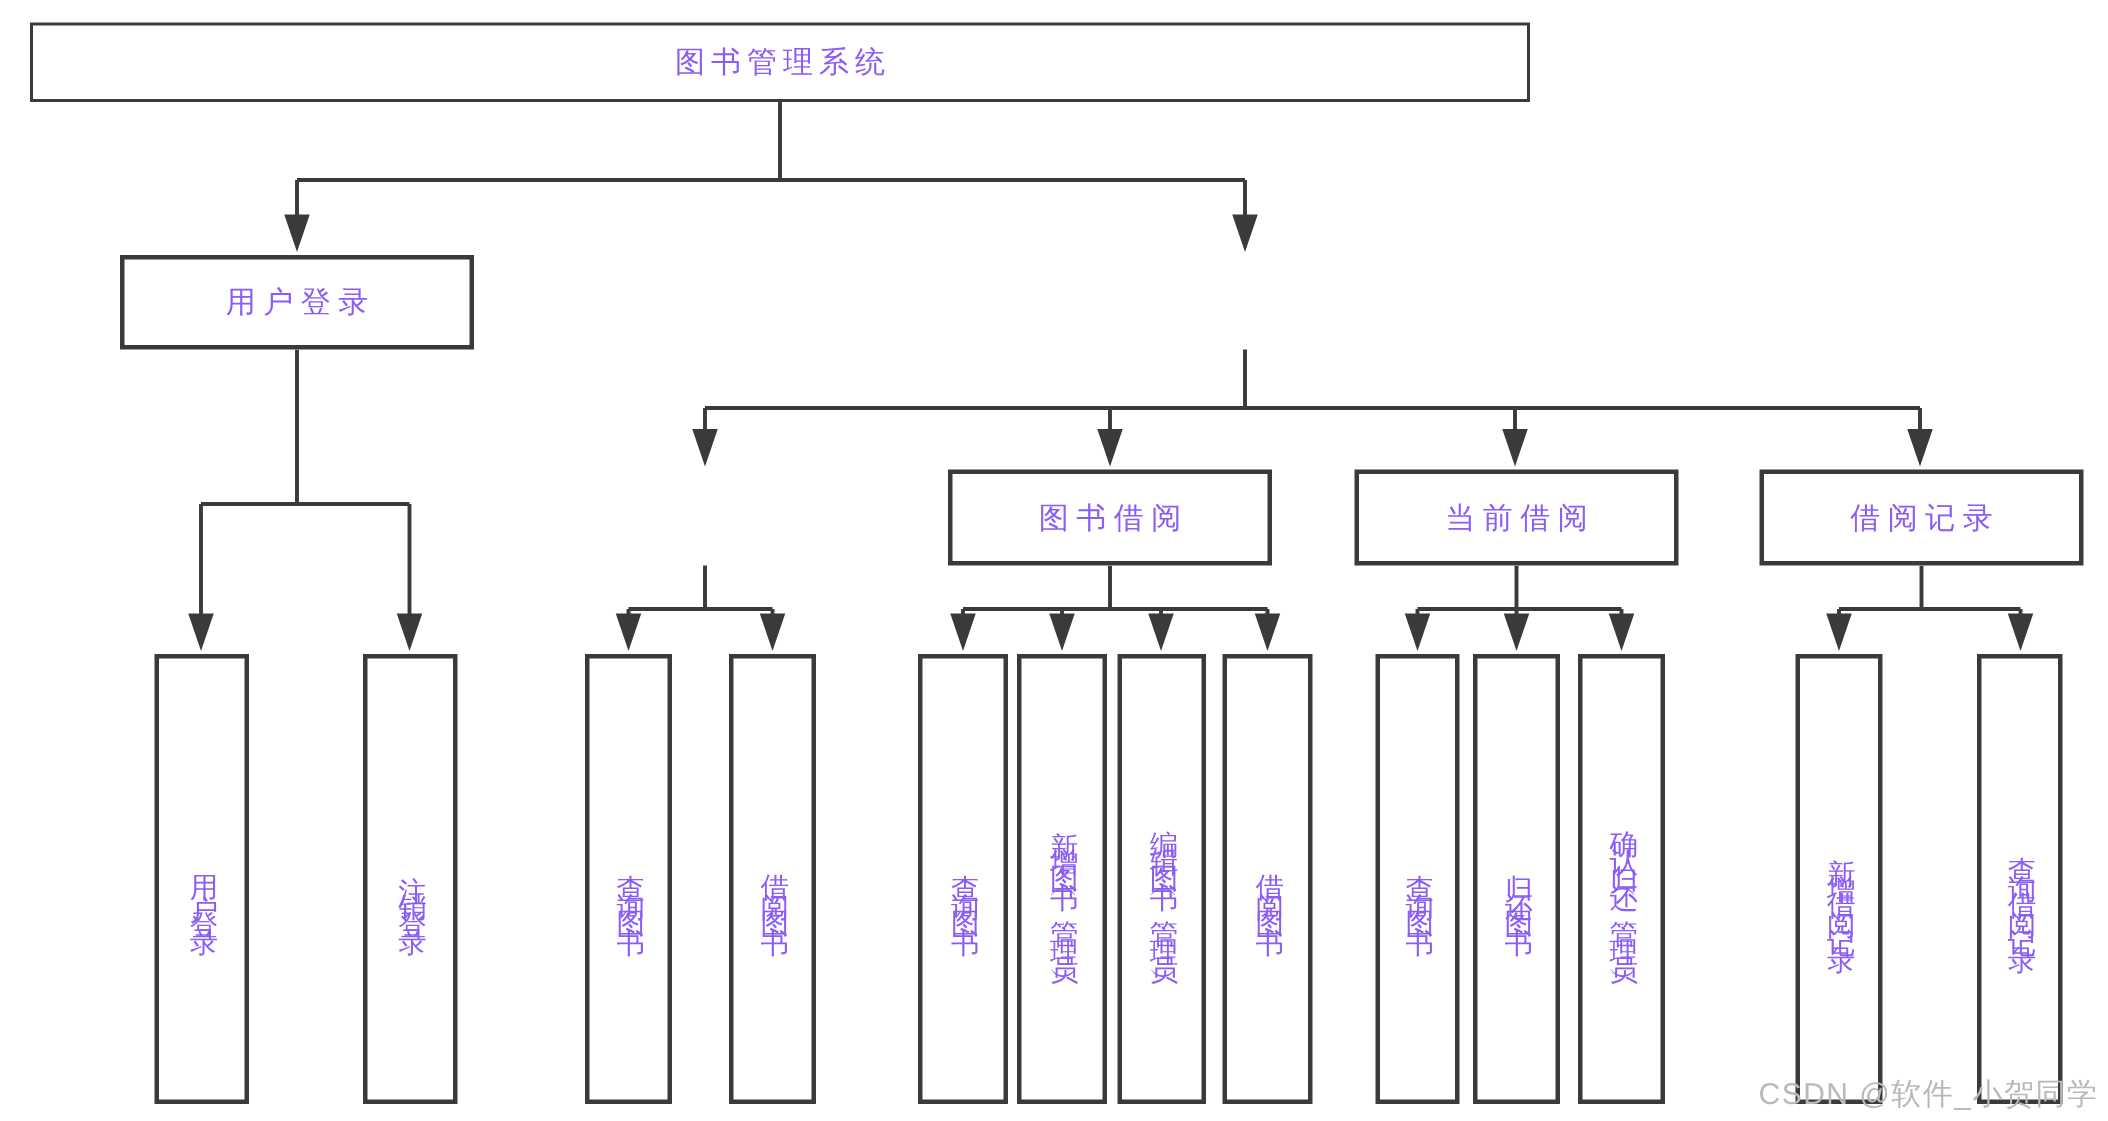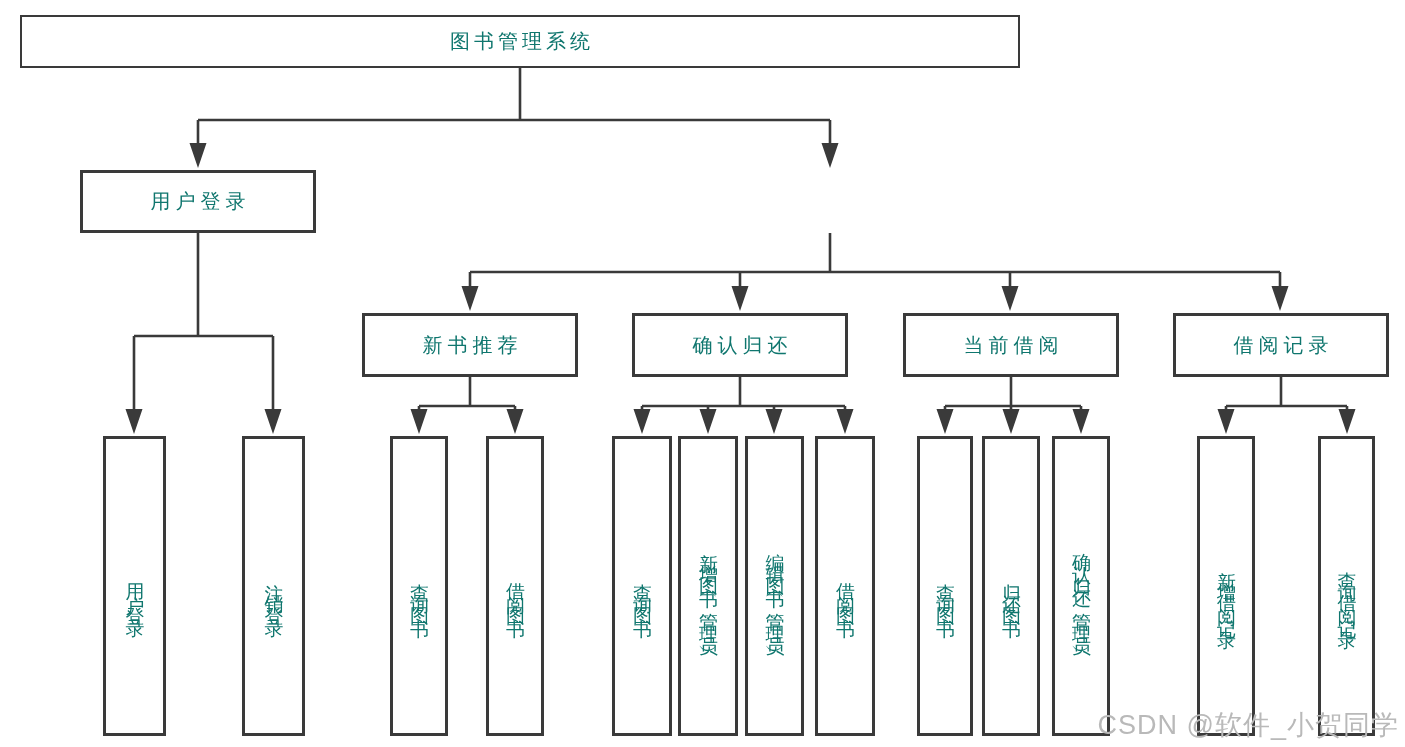--- a/index.html
+++ b/index.html
@@ -19,39 +19,39 @@
     pointer-events:none;
   }
   .connectors .stems { stroke:#3a3a3a; stroke-width:2.6; fill:none; }
   .connectors .arrows { fill:#3a3a3a; stroke:none; }
 
   .node {
     position:absolute;
     background:#ffffff;
     border:3px solid #3a3a3a;
     display:flex; align-items:center; justify-content:center;
-    color:#0f766e;
+    color:#8b5cf6;
   }
   .node.root { border-width:2px; }
   .node.root .label { font-size:20px; letter-spacing:4px; text-indent:4px; }
   .node.branch .label { font-size:20px; letter-spacing:5px; text-indent:5px; }
 
   .node.leaf .vlabel {
     writing-mode:vertical-rl;
     font-size:19px;
     letter-spacing:12px;
     line-height:1.1;
     margin-top:12px; 
     white-space:nowrap;
   }
 
   .watermark {
     position:absolute;
     right:6px; bottom:4px;
-    font-size:27px;
+    font-size:20px;
     color:#b9b9b9;
     letter-spacing:1px;
     z-index:5;
     margin-left:25px;
   }
 </style>
 </head>
 <body>
 
 <div class="canvas">
@@ -88,25 +88,22 @@
   </svg>
 
   <div class="node root" style="left:20px;top:15px;width:1000px;height:53px">
     <span class="label">图书管理系统</span>
   </div>
 
   <div class="node branch" style="left:80px;top:170px;width:236px;height:63px">
     <span class="label">用户登录</span>
   </div>
 
-  <div class="node branch" style="left:362px;top:313px;width:216px;height:64px">
-    <span class="label">新书推荐</span>
-  </div>
   <div class="node branch" style="left:632px;top:313px;width:216px;height:64px">
-    <span class="label">确认归还</span>
+    <span class="label">图书借阅</span>
   </div>
   <div class="node branch" style="left:1173px;top:313px;width:216px;height:64px">
     <span class="label">借阅记录</span>
   </div>
   <div class="node branch" style="left:903px;top:313px;width:216px;height:64px">
     <span class="label">当前借阅</span>
   </div>
 
   <div class="node leaf" style="left:103px;top:436px;width:63px;height:300px">
     <span class="vlabel">用户登录</span>

